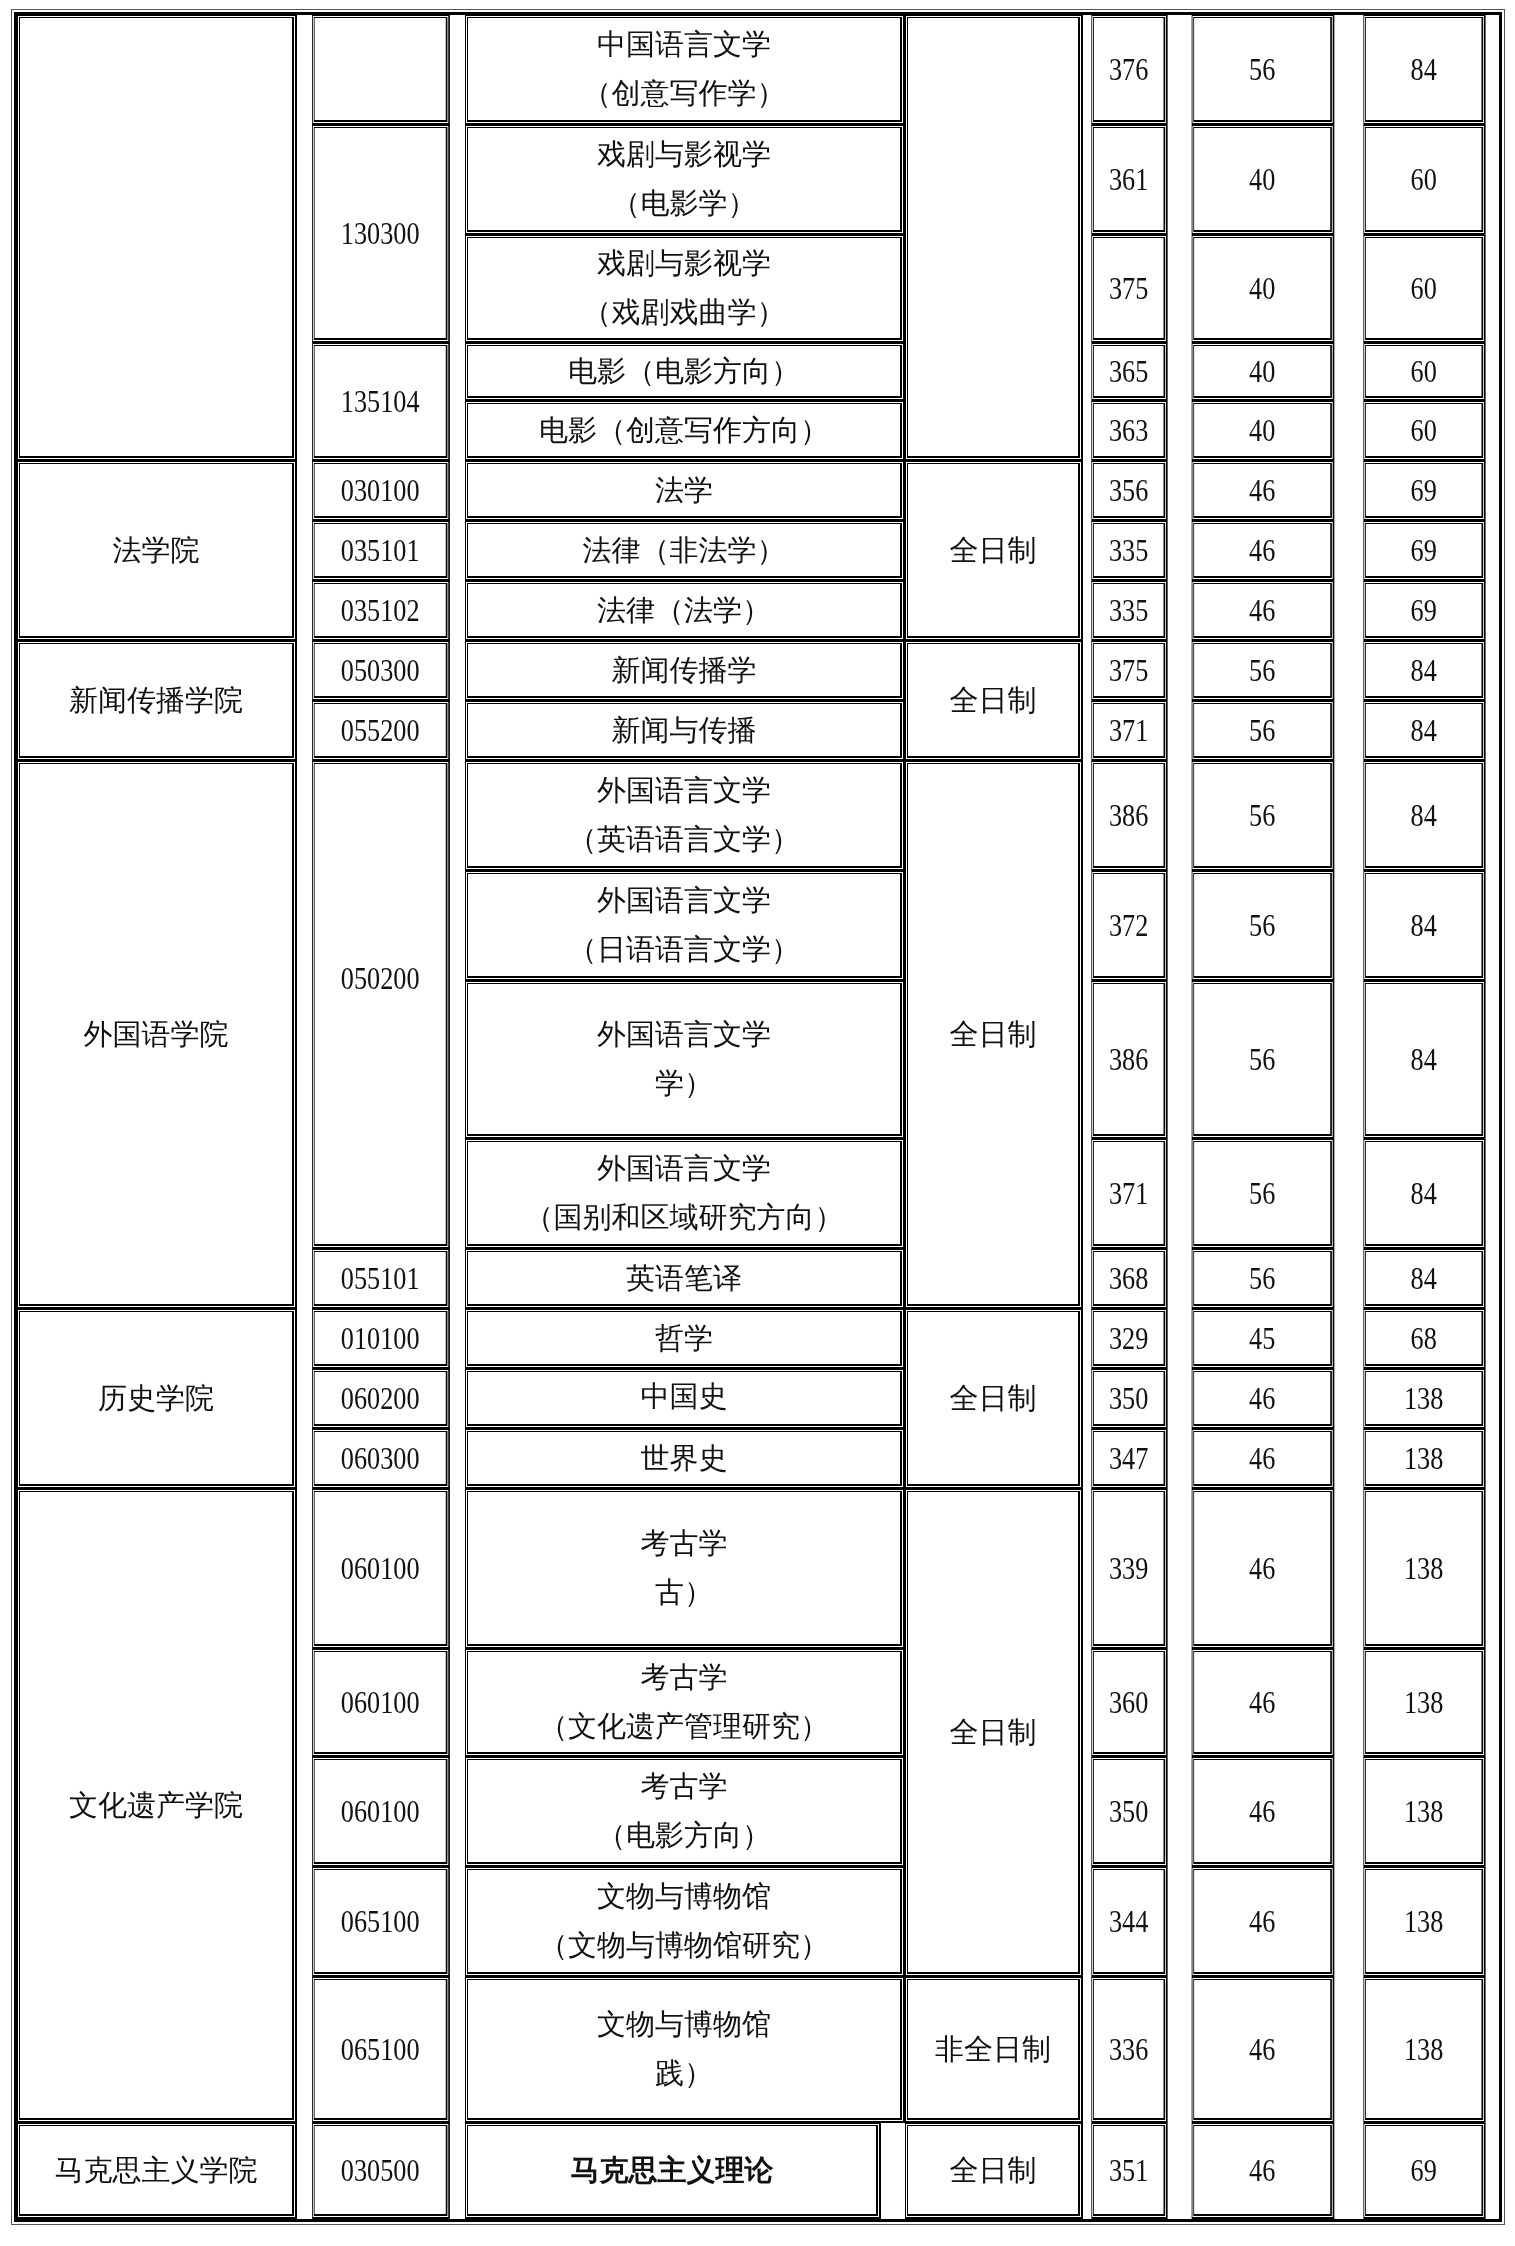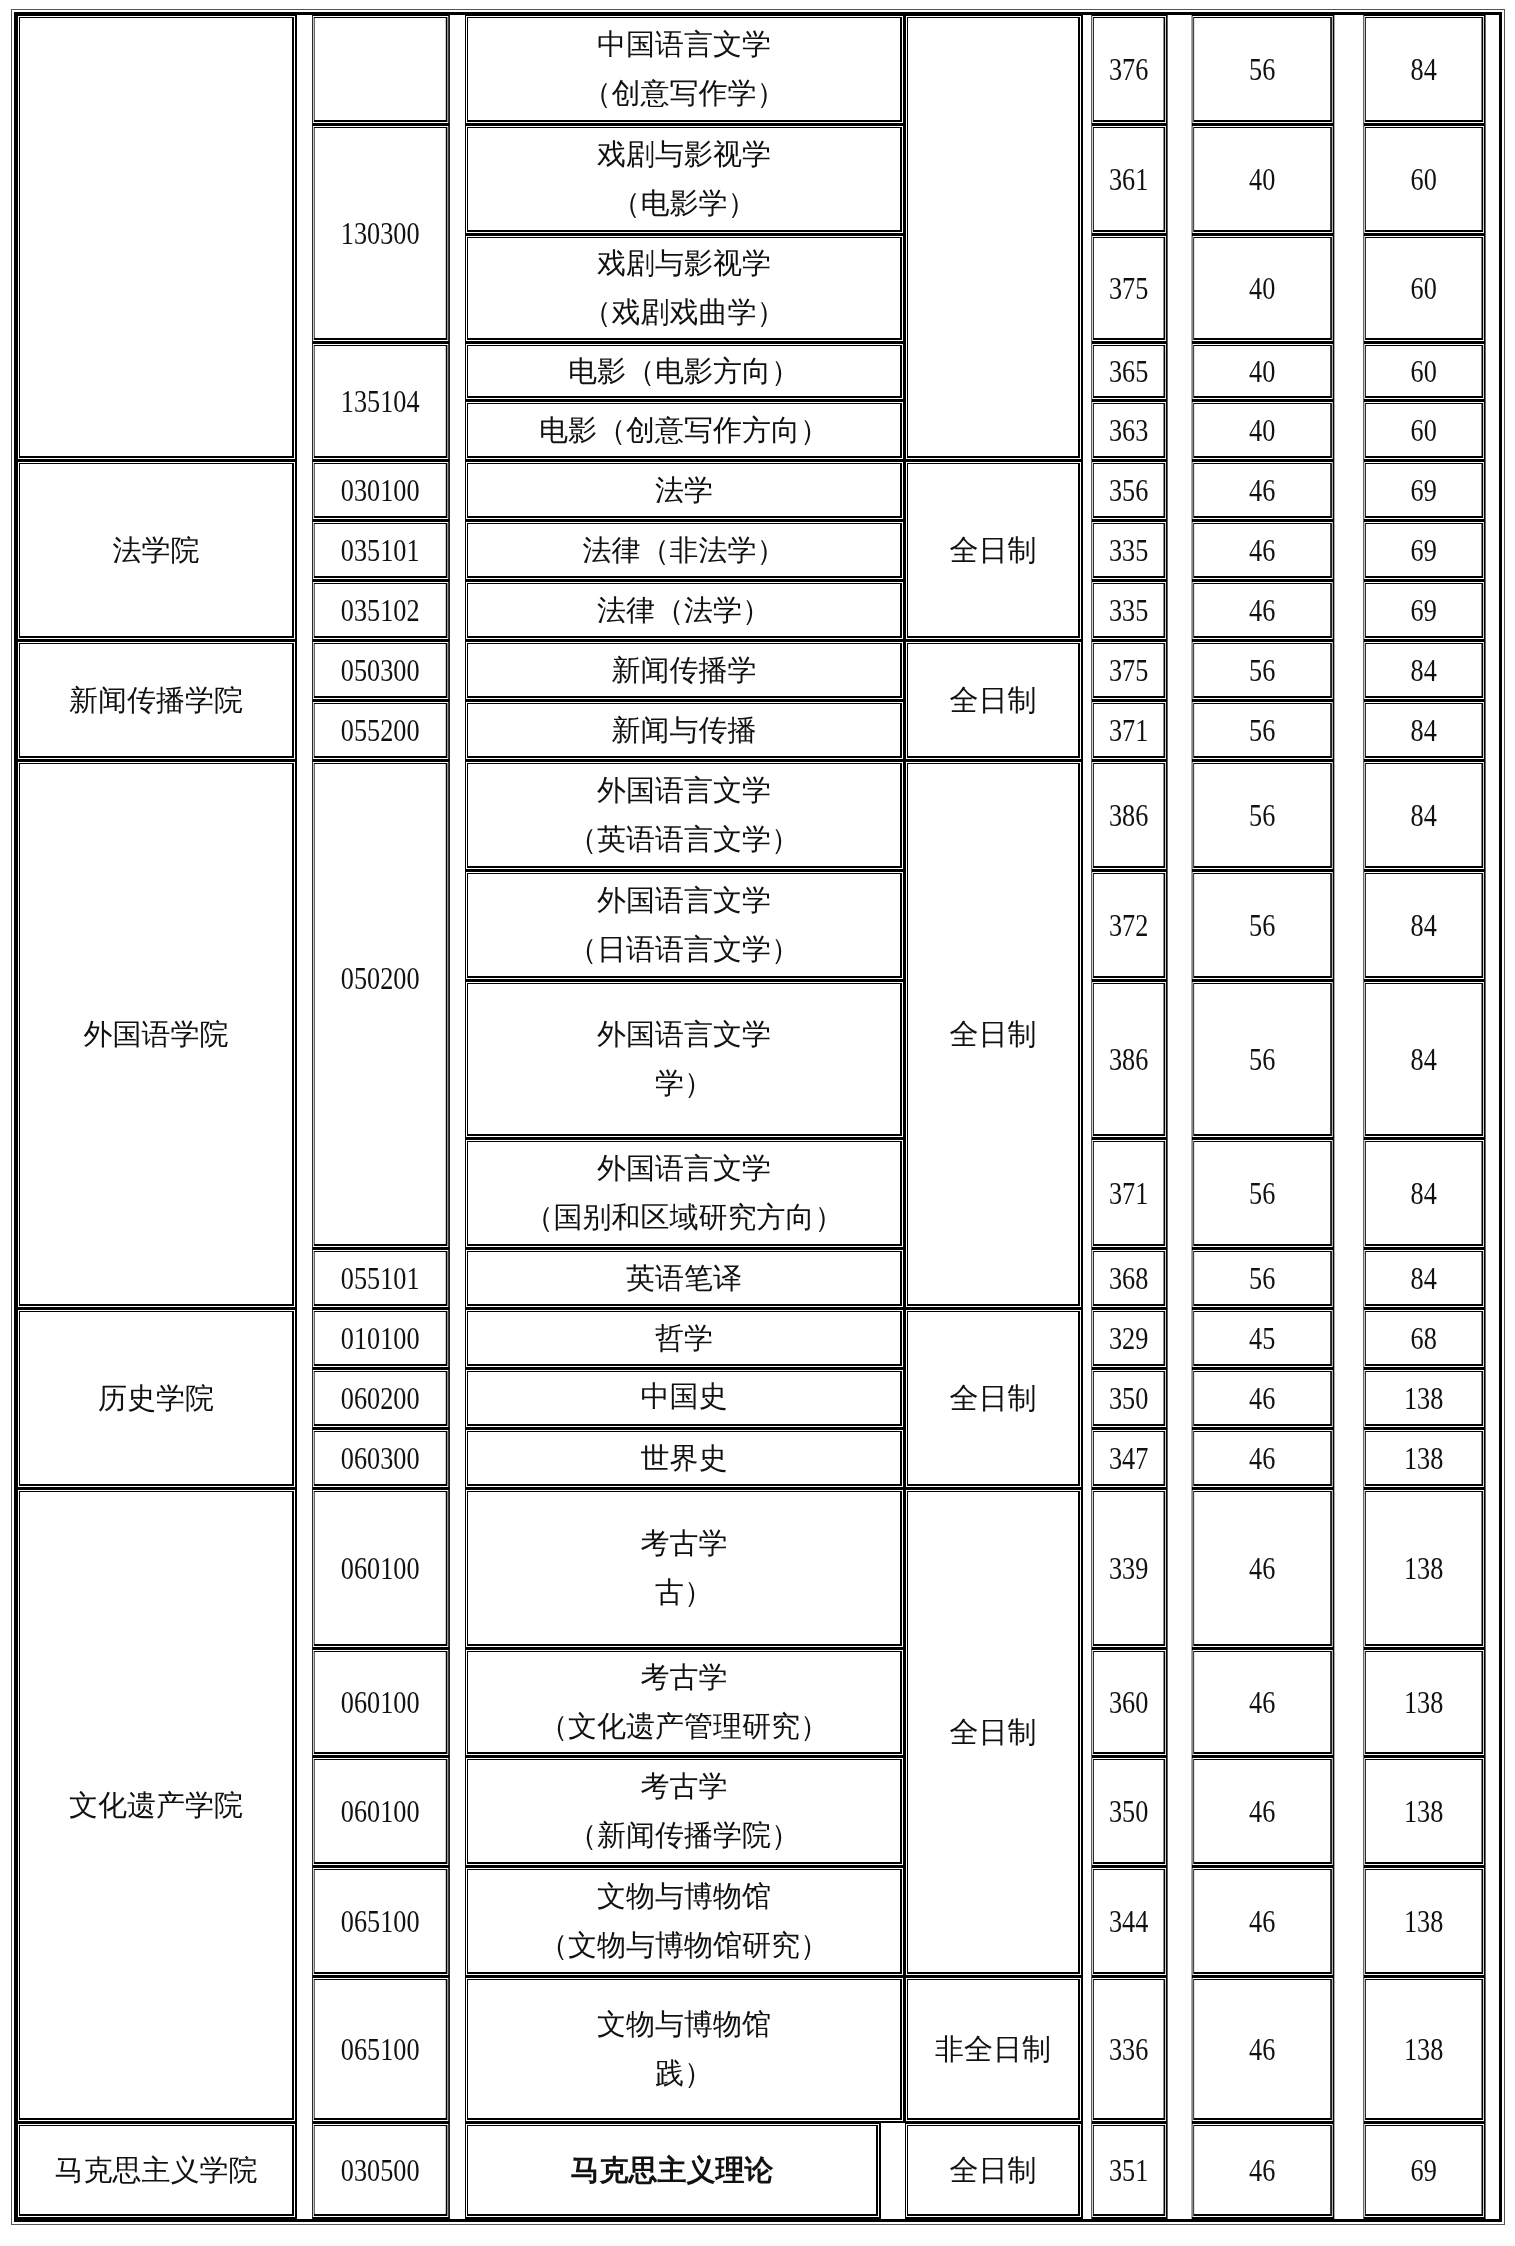--- a/index.html
+++ b/index.html
@@ -165,21 +165,21 @@
 <div class="cell cn" style="left:465px;top:1489px;width:440px;height:160px;flex-direction:column;">
     <span>考古学</span>
     <span>古）</span>
   </div>
 <div class="cell cn" style="left:465px;top:1649px;width:440px;height:108px;flex-direction:column;">
     <span>考古学</span>
     <span>（文化遗产管理研究）</span>
   </div>
 <div class="cell cn" style="left:465px;top:1757px;width:440px;height:110px;flex-direction:column;">
     <span>考古学</span>
-    <span>（新闻传播学院）</span>
+    <span>（电影方向）</span>
   </div>
 <div class="cell cn" style="left:465px;top:1867px;width:440px;height:110px;flex-direction:column;">
     <span>文物与博物馆</span>
     <span>（文物与博物馆研究）</span>
   </div>
 <div class="cell cn" style="left:465px;top:1977px;width:440px;height:146px;flex-direction:column;">
     <span>文物与博物馆</span>
     <span>践）</span>
   </div>
 <div class="cell cn" style="left:465px;top:2123px;width:416px;height:96px;font-weight:bold;">

